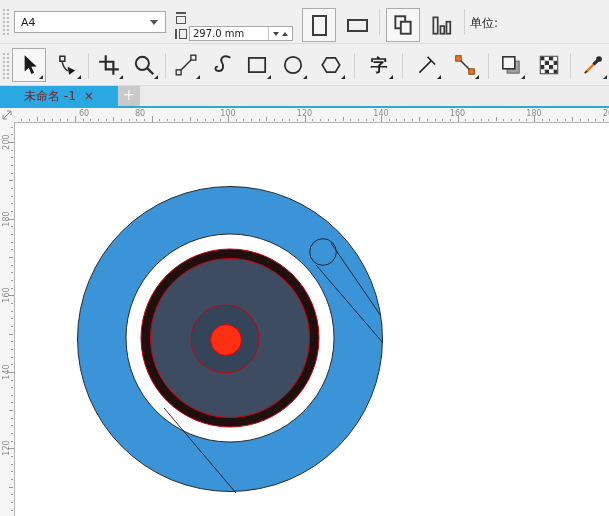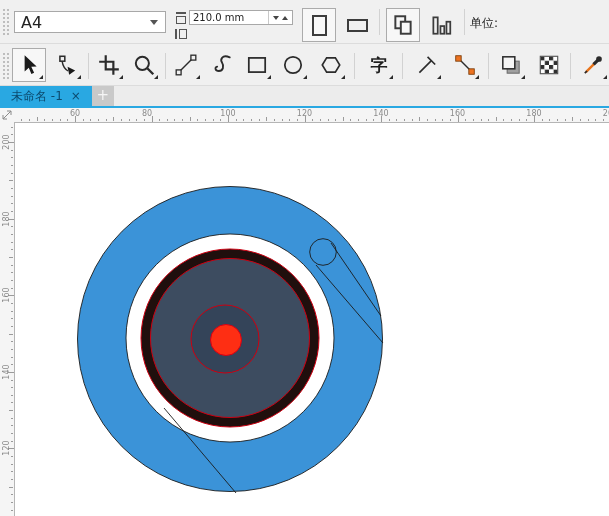--- a/index.html
+++ b/index.html
@@ -9,21 +9,21 @@
   
   .bar { position:relative; background:#f0f0f0; border-bottom:1px solid #dcdcdc; }
   #property-bar { height:44px; }
   #toolbox { height:42px; }
   .grip { position:absolute; left:2px; top:8px; width:8px; height:28px;
           background-image:radial-gradient(#bdbdbd 1px, transparent 1.1px);
           background-size:4px 4px; }
   .vsep { position:absolute; top:9px; width:1px; height:26px; background:#d2d2d2; }
 
   .combo { position:absolute; background:#fff; border:1px solid #a8a8a8; display:flex; align-items:center; }
-  .combo .txt { flex:1; padding-left:6px; font-size:16px; }
+  .combo .txt { flex:1; padding-left:6px; font-size:11px; }
   .dd-arrow { width:0; height:0; border-left:4px solid transparent; border-right:4px solid transparent;
               border-top:5px solid #555; margin-right:7px; }
 
   .size-group { position:absolute; left:175px; top:10px; }
   .size-row { display:flex; align-items:center; height:15px; margin-bottom:1px; }
   .size-icon { width:12px; height:12px; margin-right:2px; position:relative; }
   .size-icon .bar-h { position:absolute; left:1px; right:1px; top:0; height:2px; background:#555; }
   .size-icon .rect-h { position:absolute; left:1px; right:1px; top:4px; bottom:0; border:1px solid #555; }
   .size-icon .bar-v { position:absolute; top:1px; bottom:1px; left:0; width:2px; background:#555; }
   .size-icon .rect-v { position:absolute; top:1px; bottom:1px; left:4px; right:0; border:1px solid #555; }
@@ -39,21 +39,21 @@
   .flyout { position:absolute; right:2px; bottom:2px; width:0; height:0;
             border-left:4px solid transparent; border-bottom:4px solid #2b2b2b; }
   .units-label { position:absolute; left:470px; top:15px; font-size:12px; }
 
   
   .g-portrait { width:15px; height:21px; border:2px solid #3c3c3c; }
   .g-landscape { width:21px; height:13px; border:2px solid #3c3c3c; }
 
   
   #tabbar { height:22px; background:#ececec; border-bottom:2px solid #29a8e2; display:flex; align-items:flex-end; }
-  .doc-tab { height:20px; background:#29a8e2; color:#0c4a6e; display:flex; align-items:center; padding:0 11px; }
+  .doc-tab { height:20px; background:#29a8e2; color:#7f1d1d; display:flex; align-items:center; padding:0 24px; }
   .doc-tab .t-label { font-size:12px; }
   .doc-tab .t-close { margin-left:8px; font-size:12px; line-height:1; cursor:default; }
   .new-tab { width:22px; height:20px; background:#c9c9c9; color:#f5f5f5; font-size:15px; line-height:19px; text-align:center; }
 
   
   #workspace { position:relative; height:408px; background:#f5f5f5; }
   #ruler-corner { position:absolute; left:0; top:0; width:14px; height:14px; background:#f5f5f5; }
   #h-ruler { position:absolute; left:14px; right:0; top:0; height:14px; background:#f5f5f5; overflow:hidden; }
   #v-ruler { position:absolute; left:0; top:14px; bottom:0; width:14px; background:#f5f5f5; overflow:hidden; }
   .htick { position:absolute; bottom:1px; width:1px; height:2px; background:#9a9a9a; }
@@ -80,33 +80,33 @@
     <span class="txt">A4</span>
     <span class="dd-arrow"></span>
   </div>
 
   <div class="size-group">
     <div class="size-row">
       <span class="size-icon">
           <span class="bar-h"></span>
           <span class="rect-h"></span>
         </span>
-      <span class="size-box">
-        <span class="val">210.0 mm</span>
-        <span class="spinner">
-            <i class="tri-dn"></i>
-            <i class="tri-up"></i>
-          </span>
-      </span>
     </div>
     <div class="size-row">
       <span class="size-icon">
           <span class="bar-v"></span>
           <span class="rect-v"></span>
         </span>
+      <span class="size-box">
+        <span class="val">297.0 mm</span>
+        <span class="spinner">
+            <i class="tri-dn"></i>
+            <i class="tri-up"></i>
+          </span>
+      </span>
     </div>
   </div>
 
   <div class="tool-btn active" style="left:302px;">
     <span class="g-portrait"></span>
   </div>
   <div class="tool-btn" style="left:340px;">
     <span class="g-landscape"></span>
   </div>
 
@@ -285,32 +285,32 @@
   </div>
   <div id="h-ruler">
       <i class="htick" style="left: 7.4px;"></i>
       <i class="htick" style="left: 15.1px;"></i>
       <i class="htick mid" style="left: 22.8px;"></i>
       <i class="htick" style="left: 30.4px;"></i>
       <i class="htick" style="left: 38px;"></i>
       <i class="htick" style="left: 45.7px;"></i>
       <i class="htick" style="left: 53.4px;"></i>
       <i class="htick major" style="left: 61px;"></i>
-      <b class="hlabel" style="left: 61px;">60</b>
+      <b class="hlabel" style="left: 70px;">60</b>
       <i class="htick" style="left: 68.7px;"></i>
       <i class="htick" style="left: 76.3px;"></i>
       <i class="htick" style="left: 84px;"></i>
       <i class="htick" style="left: 91.6px;"></i>
       <i class="htick mid" style="left: 99.3px;"></i>
       <i class="htick" style="left: 106.9px;"></i>
       <i class="htick" style="left: 114.6px;"></i>
       <i class="htick" style="left: 122.2px;"></i>
       <i class="htick" style="left: 129.9px;"></i>
       <i class="htick major" style="left: 137.5px;"></i>
-      <b class="hlabel" style="left: 133px;">80</b>
+      <b class="hlabel" style="left: 126px;">80</b>
       <i class="htick" style="left: 145.2px;"></i>
       <i class="htick" style="left: 152.8px;"></i>
       <i class="htick" style="left: 160.4px;"></i>
       <i class="htick" style="left: 168.1px;"></i>
       <i class="htick mid" style="left: 175.8px;"></i>
       <i class="htick" style="left: 183.4px;"></i>
       <i class="htick" style="left: 191.1px;"></i>
       <i class="htick" style="left: 198.7px;"></i>
       <i class="htick" style="left: 206.3px;"></i>
       <i class="htick major" style="left: 214px;"></i>

